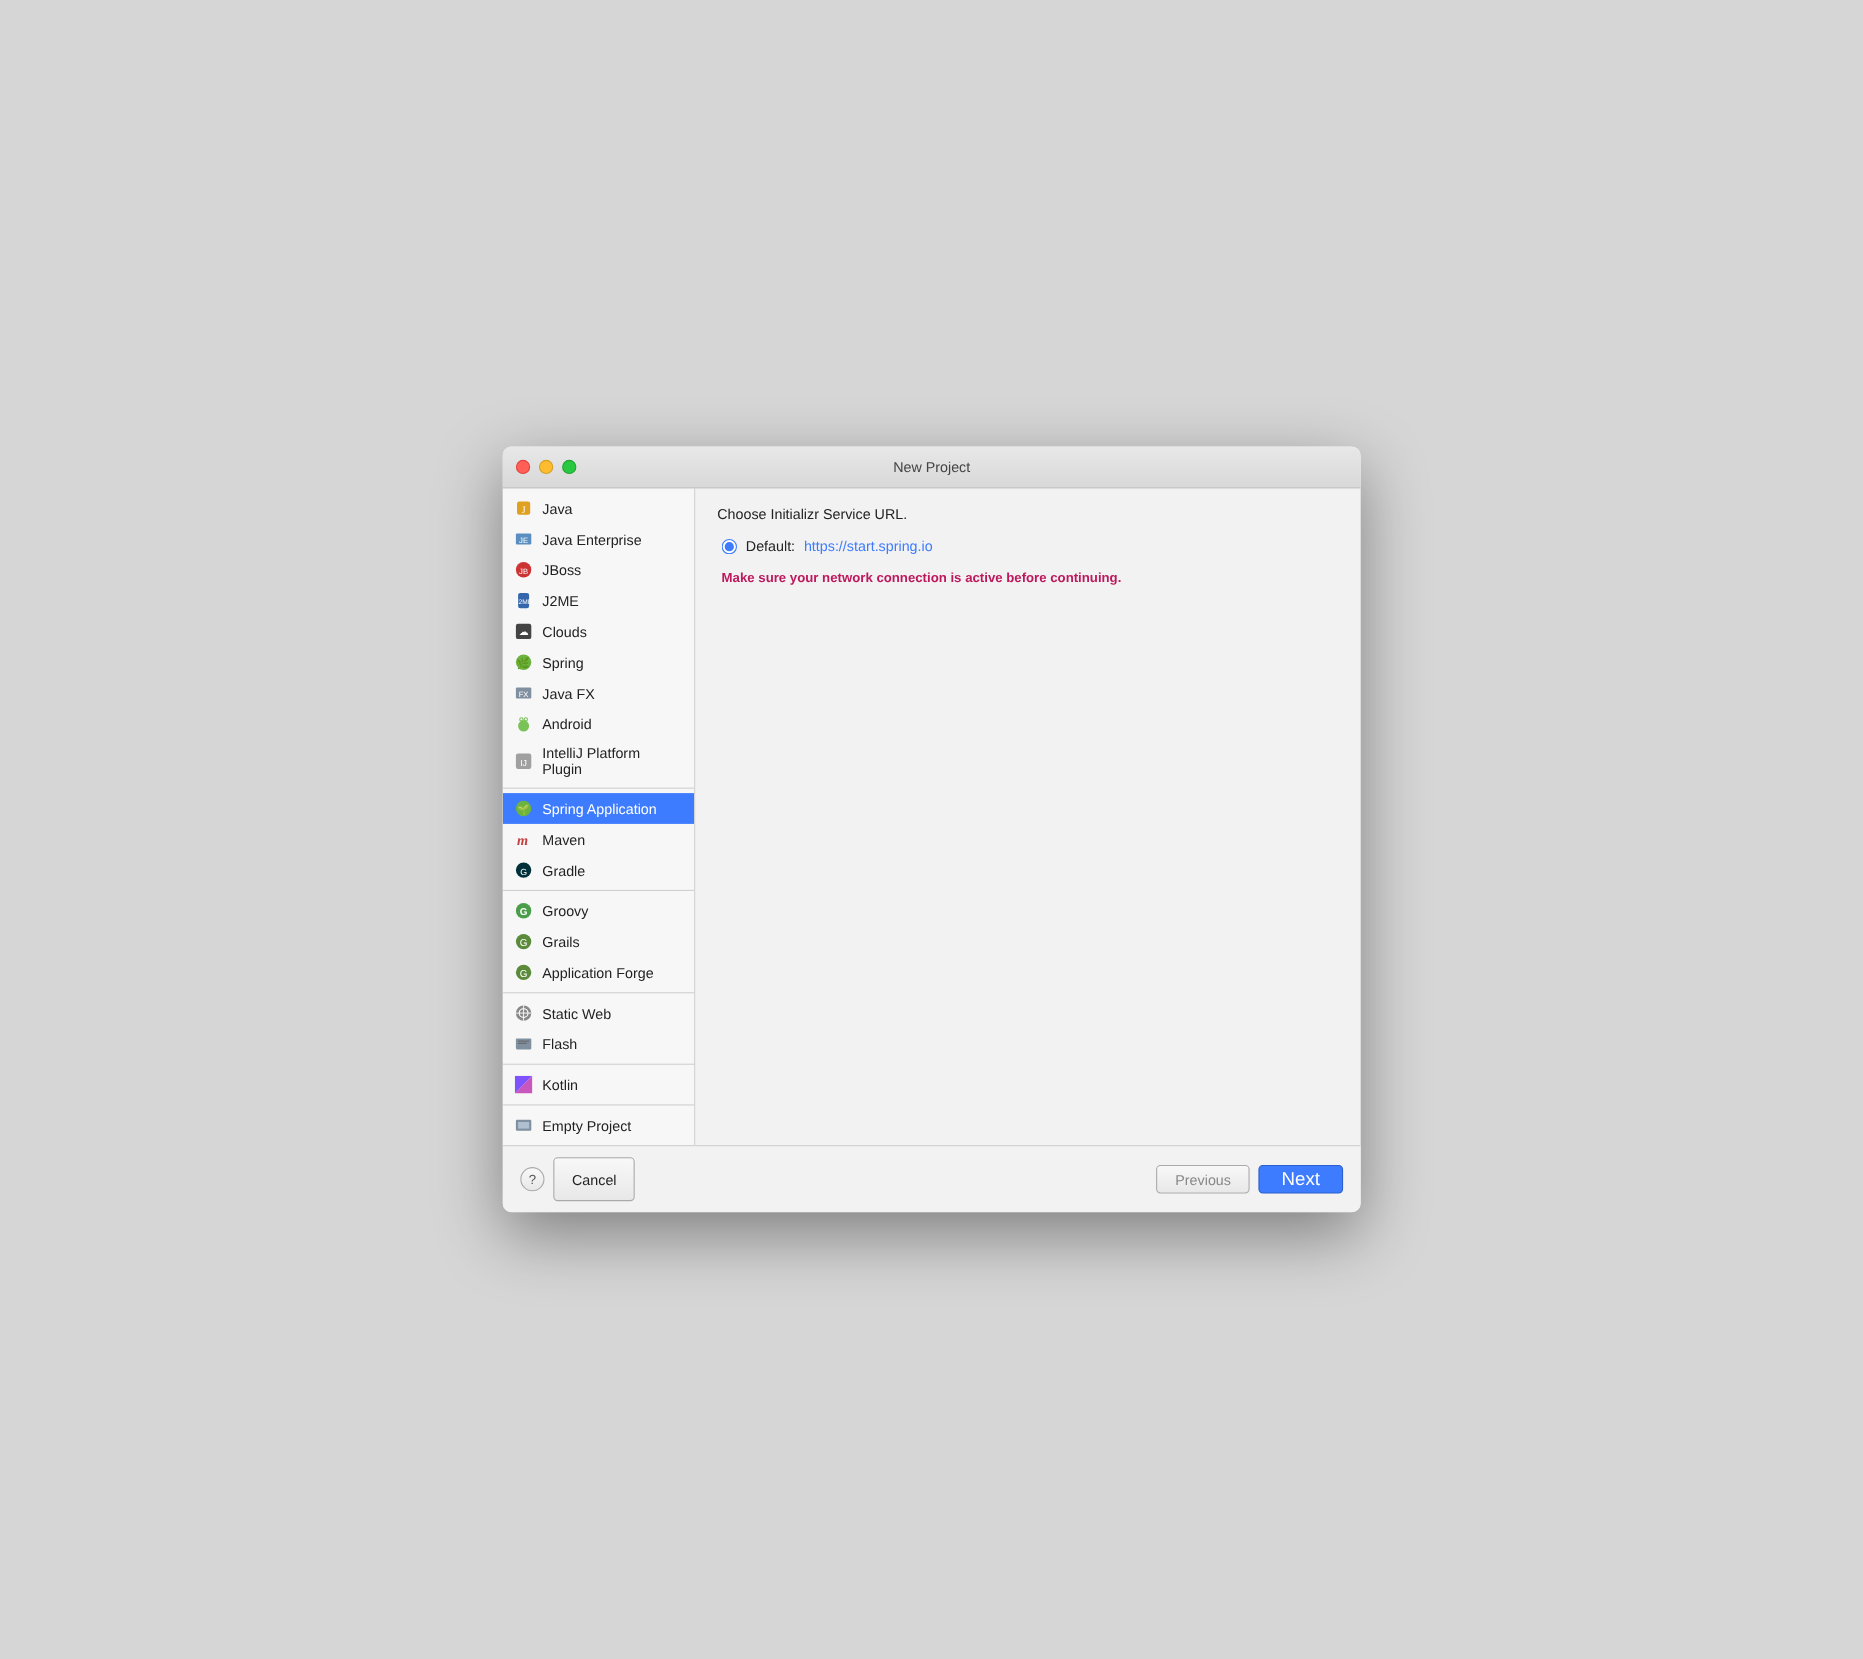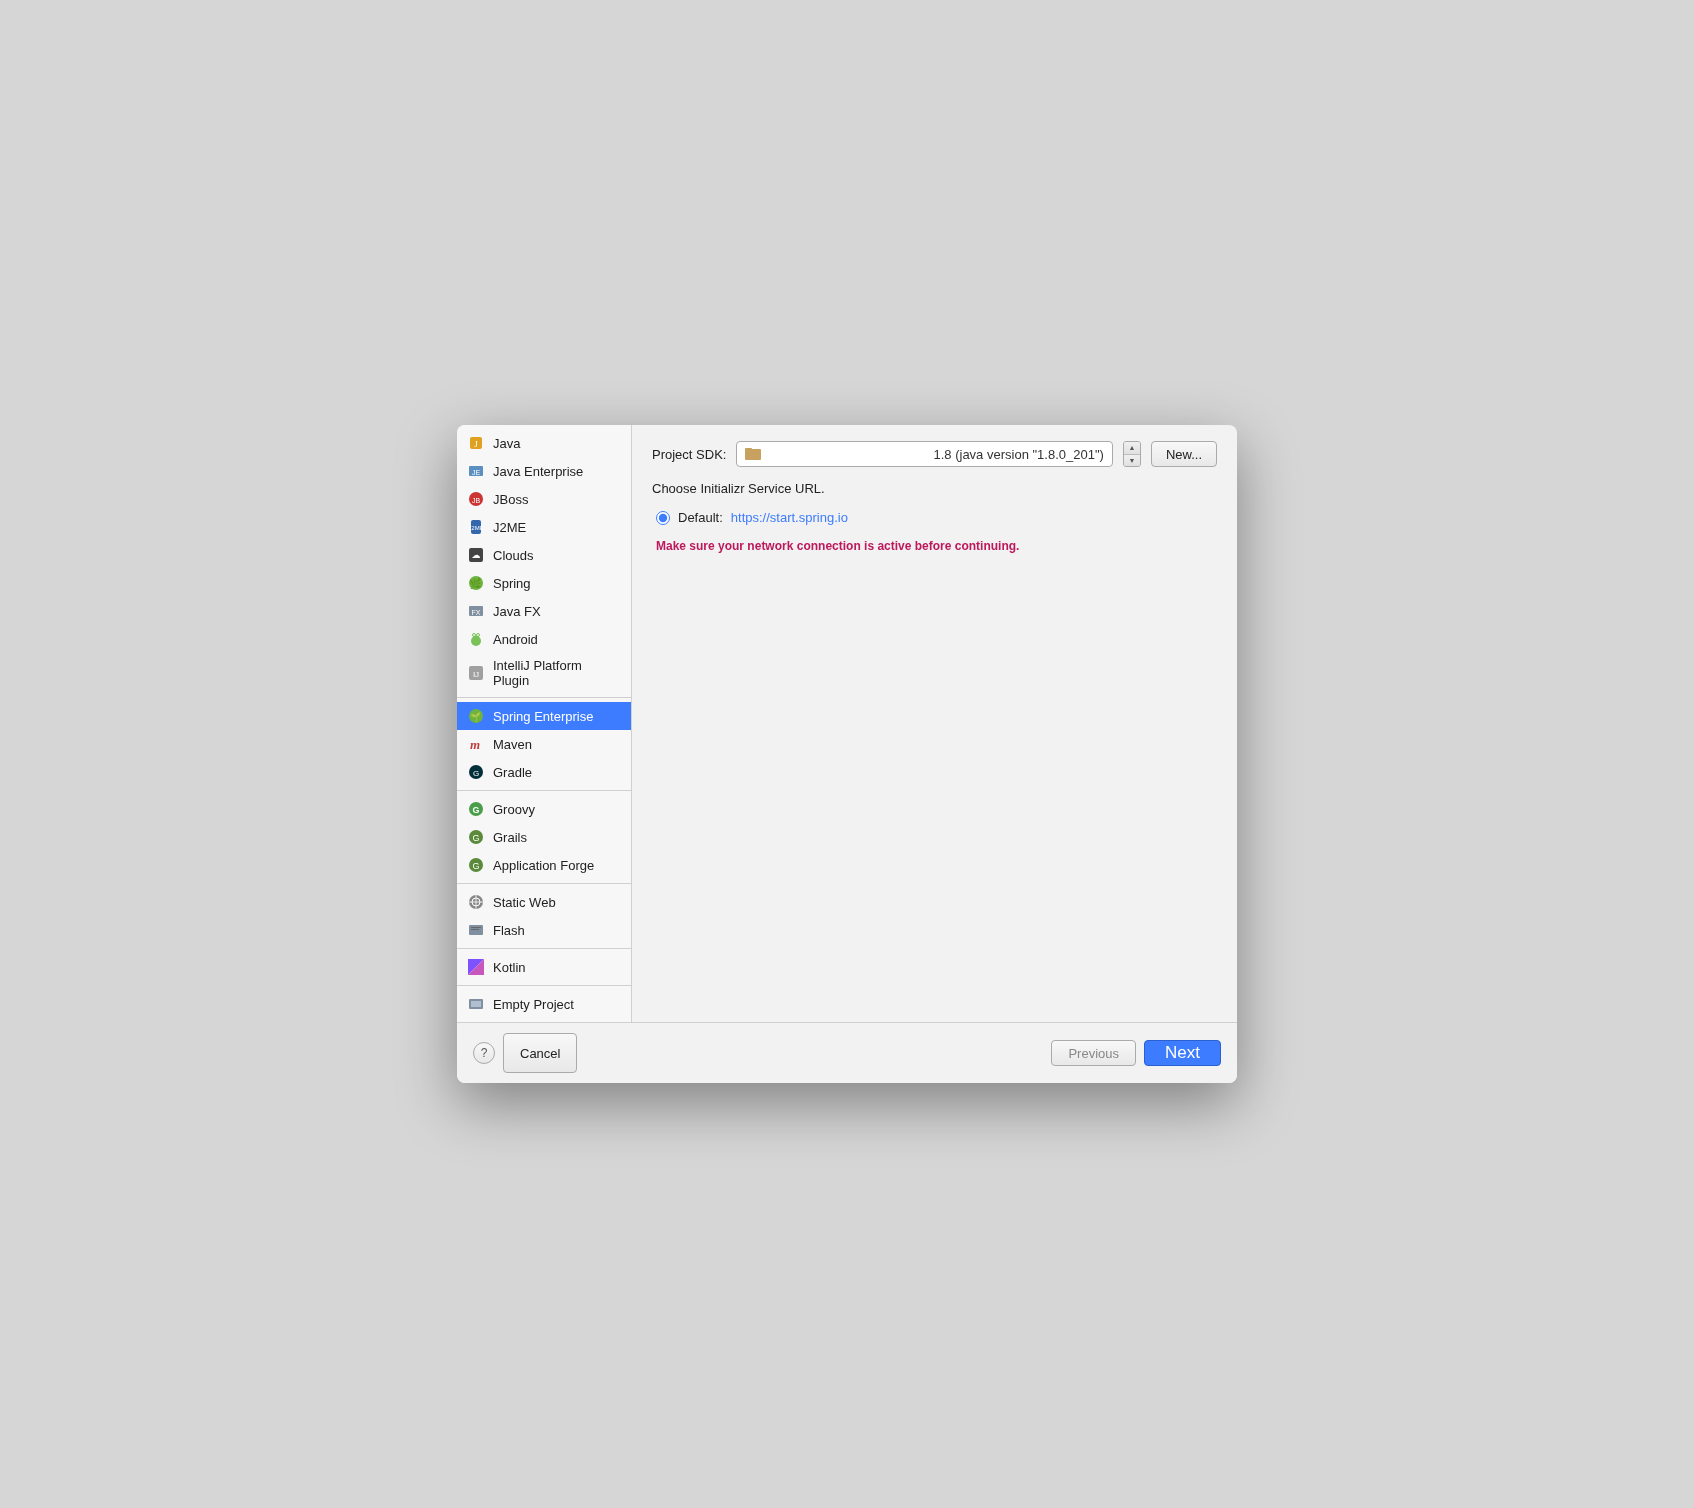--- a/index.html
+++ b/index.html
@@ -292,20 +292,28 @@
       cursor: pointer;
       color: white;
       font-weight: 500;
     }
   </style>
 </head>
 <body>
 
 <div class="window">
 
+  <div class="titlebar">
+    <div class="traffic-lights">
+      <div class="traffic-light tl-close"></div>
+      <div class="traffic-light tl-minimize"></div>
+      <div class="traffic-light tl-maximize"></div>
+    </div>
+    <span class="titlebar-title">New Project</span>
+  </div>
 
   <div class="content">
 
     <div class="sidebar">
 
       <div class="sidebar-item">
         <span class="sidebar-icon">
           <svg width="16" height="16" viewBox="0 0 16 16">
               <rect x="2" y="2" width="12" height="12" rx="2" fill="#e0a020"></rect>
               <text x="8" y="12" text-anchor="middle" font-size="9" fill="white" font-family="serif">J</text>
@@ -398,21 +406,21 @@
 
       <div class="sidebar-divider"></div>
 
       <div class="sidebar-item active">
         <span class="sidebar-icon">
           <svg width="16" height="16" viewBox="0 0 16 16">
               <circle cx="8" cy="8" r="7" fill="#6db33f"></circle>
               <text x="8" y="12" text-anchor="middle" font-size="9" fill="white">🌱</text>
             </svg>
         </span>
-        <span>Spring Enterprise</span>
+        <span>Spring Application</span>
       </div>
 
       <div class="sidebar-item">
         <span class="sidebar-icon">
           <svg width="16" height="16" viewBox="0 0 16 16">
               <text x="2" y="13" font-size="13" font-style="italic" font-weight="bold" fill="#c04040" font-family="serif">m</text>
             </svg>
         </span>
         <span>Maven</span>
       </div>
@@ -504,37 +512,20 @@
               <rect x="1" y="3" width="14" height="10" rx="1" fill="#8090a0"></rect>
               <rect x="3" y="5" width="10" height="6" fill="#b0c0d0"></rect>
             </svg>
         </span>
         <span>Empty Project</span>
       </div>
     </div>
 
     <div class="main">
 
-      <div class="sdk-row">
-        <span class="sdk-label">Project SDK:</span>
-        <div class="sdk-select" style="display:flex; align-items:center; gap:6px; flex:1; border:1px solid #aaa; border-radius:4px; padding:0 8px; background:white; height:26px;">
-          <span>
-            <svg width="16" height="14" viewBox="0 0 16 14">
-                <rect x="0" y="3" width="16" height="11" rx="1" fill="#c8a060"></rect>
-                <rect x="0" y="2" width="7" height="3" rx="1" fill="#c8a060"></rect>
-              </svg>
-          </span>
-          <span style="font-size:13px;color:#333;">1.8 (java version "1.8.0_201")</span>
-        </div>
-        <div class="sdk-stepper">
-          <button class="sdk-stepper-btn">▲</button>
-          <button class="sdk-stepper-btn">▼</button>
-        </div>
-        <button class="new-btn">New...</button>
-      </div>
 
       <div class="choose-title">Choose Initializr Service URL.</div>
 
       <div class="radio-group">
 
         <div class="radio-row">
           <input type="radio" class="radio-input" name="initializr-url" checked="" style="">
           <span class="radio-label">Default:</span>
           <a class="radio-value">https://start.spring.io</a>
         </div>

